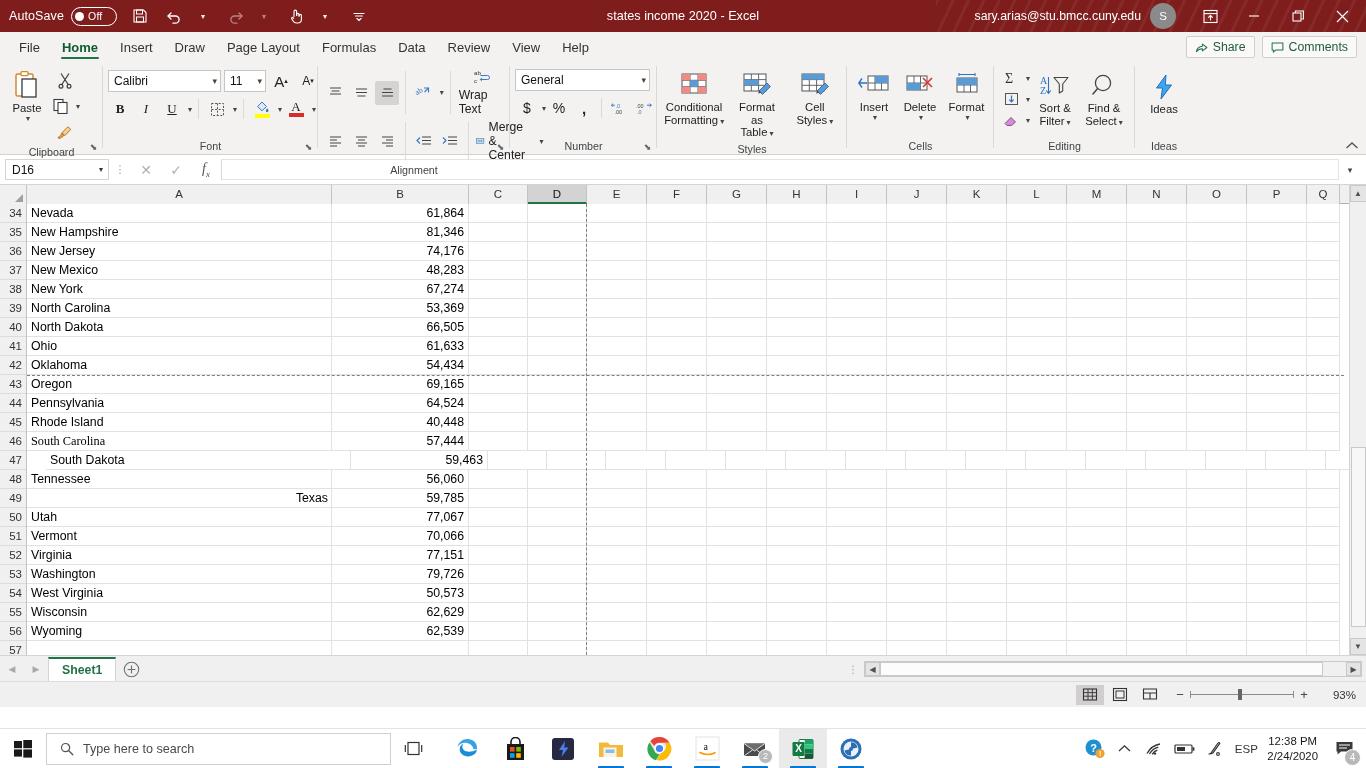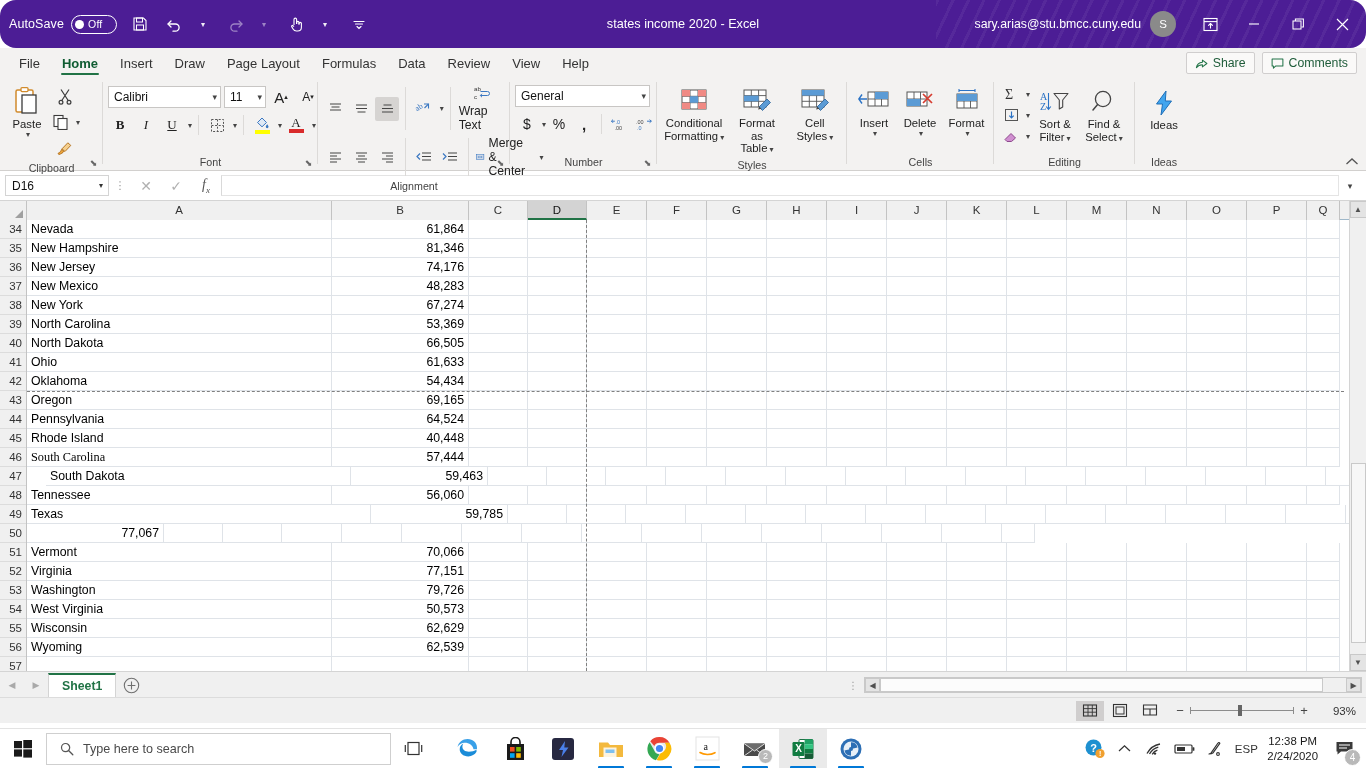--- a/index.html
+++ b/index.html
@@ -7,26 +7,25 @@
     margin: 0; padding: 0;
     width: 1366px; height: 768px;
     overflow: hidden;
     font-family: "Liberation Sans", sans-serif;
     -webkit-font-smoothing: antialiased;
   }
   body { background: #ffffff; }
 
   
   #titlebar {
-    height: 48px; width: 100%;
-    background: #4c1d95;
+    height: 32px; width: 100%;
+    background: #7f1d1d;
     display: flex; align-items: center;
     color: #ffffff; position: relative;
     overflow: hidden;
-    border-radius: 16px;
   }
   #titlebar .deco {
     position: absolute; right: 0; top: 0; bottom: 0; width: 430px;
     background:
       repeating-linear-gradient(115deg, rgba(255,255,255,.055) 0 3px, rgba(0,0,0,0) 3px 14px);
     pointer-events: none;
   }
   .tb-left { display: flex; align-items: center; padding-left: 9px; gap: 0px; z-index:2;}
   .autosave-label { font-size: 12.5px; margin-right: 7px; letter-spacing:.1px;}
   .toggle {
@@ -1072,39 +1071,40 @@
             <div class="cell txt" style="width: 60px;"></div>
             <div class="cell txt" style="width: 60px;"></div>
             <div class="cell txt" style="width: 60px;"></div>
             <div class="cell txt" style="width: 60px;"></div>
             <div class="cell txt" style="width: 60px;"></div>
             <div class="cell txt" style="width: 60px;"></div>
             <div class="cell txt" style="width: 60px;"></div>
             <div class="cell txt" style="width: 33px;"></div>
           </div>
           <div class="gridrow">
-            <div class="cell txt" style="width: 344px;">Texas</div>
+            <div class="cell txt" style="width: 305px; text-align: right;">Texas</div>
             <div class="cell num" style="width: 137px;">59,785</div>
             <div class="cell txt" style="width: 59px;"></div>
             <div class="cell txt" style="width: 59px;"></div>
             <div class="cell txt" style="width: 60px;"></div>
             <div class="cell txt" style="width: 60px;"></div>
             <div class="cell txt" style="width: 60px;"></div>
             <div class="cell txt" style="width: 60px;"></div>
             <div class="cell txt" style="width: 60px;"></div>
             <div class="cell txt" style="width: 60px;"></div>
             <div class="cell txt" style="width: 60px;"></div>
             <div class="cell txt" style="width: 60px;"></div>
             <div class="cell txt" style="width: 60px;"></div>
             <div class="cell txt" style="width: 60px;"></div>
             <div class="cell txt" style="width: 60px;"></div>
             <div class="cell txt" style="width: 60px;"></div>
             <div class="cell txt" style="width: 33px;"></div>
           </div>
           <div class="gridrow">
+            <div class="cell txt" style="width: 305px;">Utah</div>
             <div class="cell num" style="width: 137px;">77,067</div>
             <div class="cell txt" style="width: 59px;"></div>
             <div class="cell txt" style="width: 59px;"></div>
             <div class="cell txt" style="width: 60px;"></div>
             <div class="cell txt" style="width: 60px;"></div>
             <div class="cell txt" style="width: 60px;"></div>
             <div class="cell txt" style="width: 60px;"></div>
             <div class="cell txt" style="width: 60px;"></div>
             <div class="cell txt" style="width: 60px;"></div>
             <div class="cell txt" style="width: 60px;"></div>

